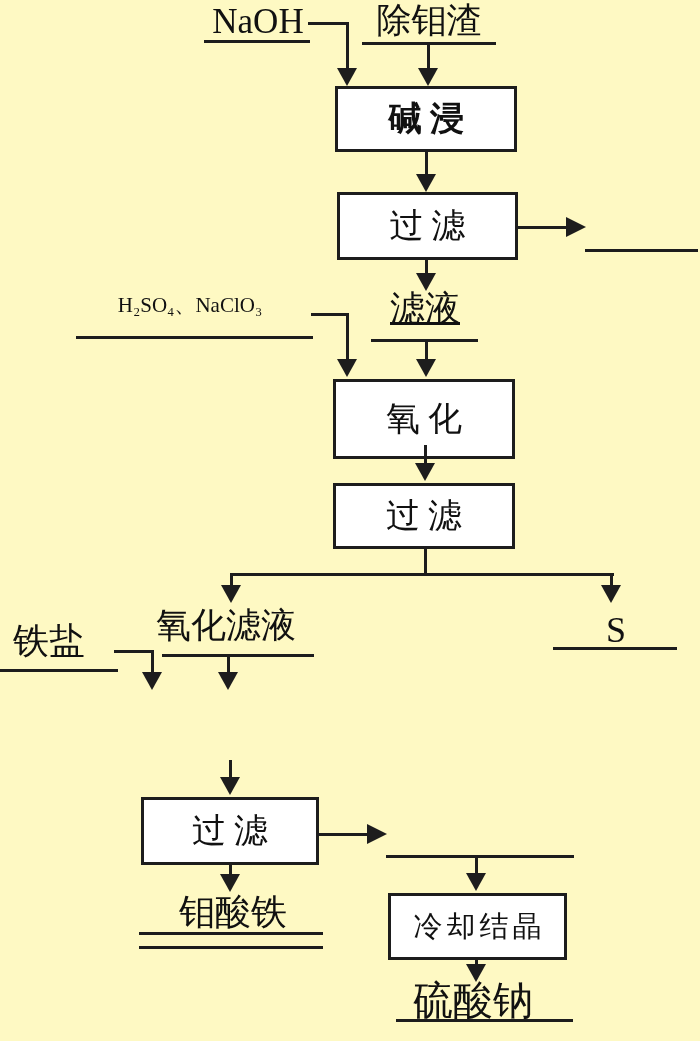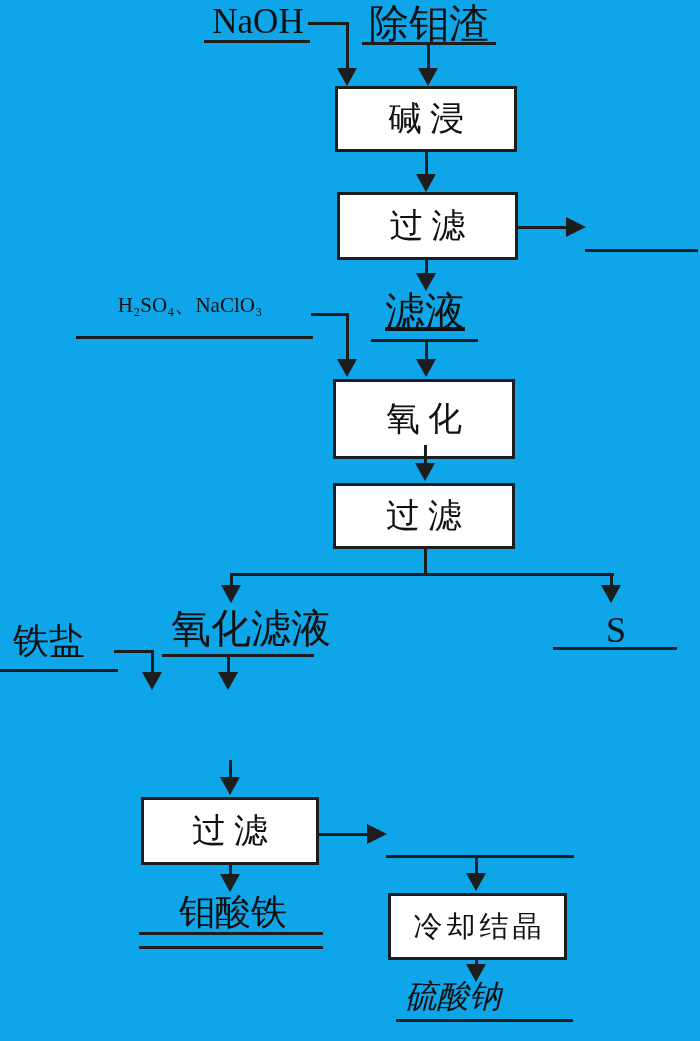--- a/index.html
+++ b/index.html
@@ -1,22 +1,22 @@
 <!DOCTYPE html>
 <html><head>
 <meta charset="utf-8">
 <style>
   html,body{margin:0;padding:0;background:#ffffff;}
   body{font-family:"Liberation Serif","DejaVu Serif",serif;color:#111111;}
-  .canvas{position:relative;width:700px;height:1041px;background:#0ea5e9;overflow:hidden;}
+  .canvas{position:relative;width:700px;height:1041px;background:#fef9c3;overflow:hidden;}
   .box{position:absolute;border:3px solid #1d1d1d;background:#ffffff;
        display:flex;align-items:center;justify-content:center;
        font-size:34px;letter-spacing:8px;text-indent:8px;box-sizing:border-box;}
   .box.small{font-size:29px;letter-spacing:4px;text-indent:4px;}
-  .lbl{position:absolute;text-align:center;white-space:nowrap;font-size:40px;line-height:1.1;}
+  .lbl{position:absolute;text-align:center;white-space:nowrap;font-size:35px;line-height:1.1;}
   .lbl.latin{font-size:35px;}
   .lbl.chem{font-size:21px;}
   .hline,.vline,.ul{position:absolute;background:#1d1d1d;}
   .hline{height:3px;}
   .vline{width:3px;}
   .ul{height:3px;}
   .arrD{position:absolute;width:0;height:0;
         border-left:10px solid transparent;border-right:10px solid transparent;
         border-top:18px solid #1d1d1d;}
   .arrR{position:absolute;width:0;height:0;
@@ -33,45 +33,45 @@
 
   <div class="lbl" style="left:362px;top:2px;width:134px;">除钼渣</div>
   <div class="ul" style="left:362px;top:42px;width:134px;"></div>
 
   <div class="lbl chem" style="left:66px;top:294px;width:248px;">H₂SO₄、NaClO₃</div>
   <div class="ul" style="left:76px;top:336px;width:237px;"></div>
 
   <div class="lbl" style="left:6px;top:622px;width:86px;font-size:36px;">铁盐</div>
   <div class="ul" style="left:0px;top:669px;width:118px;"></div>
 
-  <div class="box" style="left:335px;top:86px;width:182px;height:66px;">碱浸</div>
+  <div class="box" style="left:335px;top:86px;width:182px;height:66px;font-weight:bold;">碱浸</div>
   <div class="box" style="left:337px;top:192px;width:181px;height:68px;">过滤</div>
   <div class="box" style="left:333px;top:379px;width:182px;height:80px;">氧化</div>
   <div class="box" style="left:333px;top:483px;width:182px;height:66px;">过滤</div>
   <div class="box" style="left:141px;top:797px;width:178px;height:68px;">过滤</div>
   <div class="box small" style="left:388px;top:893px;width:179px;height:67px;">冷却结晶</div>
 
   <div class="ul" style="left:585px;top:249px;width:113px;"></div>
 
   <div class="lbl" style="left:383px;top:290px;width:84px;text-decoration:underline;">滤液</div>
   <div class="ul" style="left:371px;top:339px;width:107px;"></div>
 
-  <div class="lbl" style="left:171px;top:607px;width:150px;">氧化滤液</div>
+  <div class="lbl" style="left:151px;top:607px;width:150px;">氧化滤液</div>
   <div class="ul" style="left:162px;top:654px;width:152px;"></div>
 
   <div class="lbl latin" style="left:585px;top:611px;width:62px;font-size:36px;">S</div>
   <div class="ul" style="left:553px;top:647px;width:124px;"></div>
 
   <div class="ul" style="left:386px;top:855px;width:188px;"></div>
 
   <div class="lbl" style="left:168px;top:893px;width:130px;font-size:36px;text-align:center;">钼酸铁</div>
   <div class="ul" style="left:139px;top:932px;width:184px;"></div>
   <div class="ul" style="left:139px;top:946px;width:184px;"></div>
 
-  <div class="lbl" style="left:390px;top:979px;width:126px;font-size:32px;font-style:italic;">硫酸钠</div>
+  <div class="lbl" style="left:410px;top:979px;width:126px;font-size:40px;">硫酸钠</div>
   <div class="ul" style="left:396px;top:1019px;width:177px;"></div>
 
   <div class="hline" style="left:308px;top:22px;width:40px;"></div>
   <div class="vline" style="left:346px;top:22px;height:48px;"></div>
   <div class="arrD" style="left:337px;top:68px;"></div>
 
   <div class="vline" style="left:427px;top:44px;height:26px;"></div>
   <div class="arrD" style="left:418px;top:68px;"></div>
 
   <div class="vline" style="left:425px;top:152px;height:24px;"></div>

